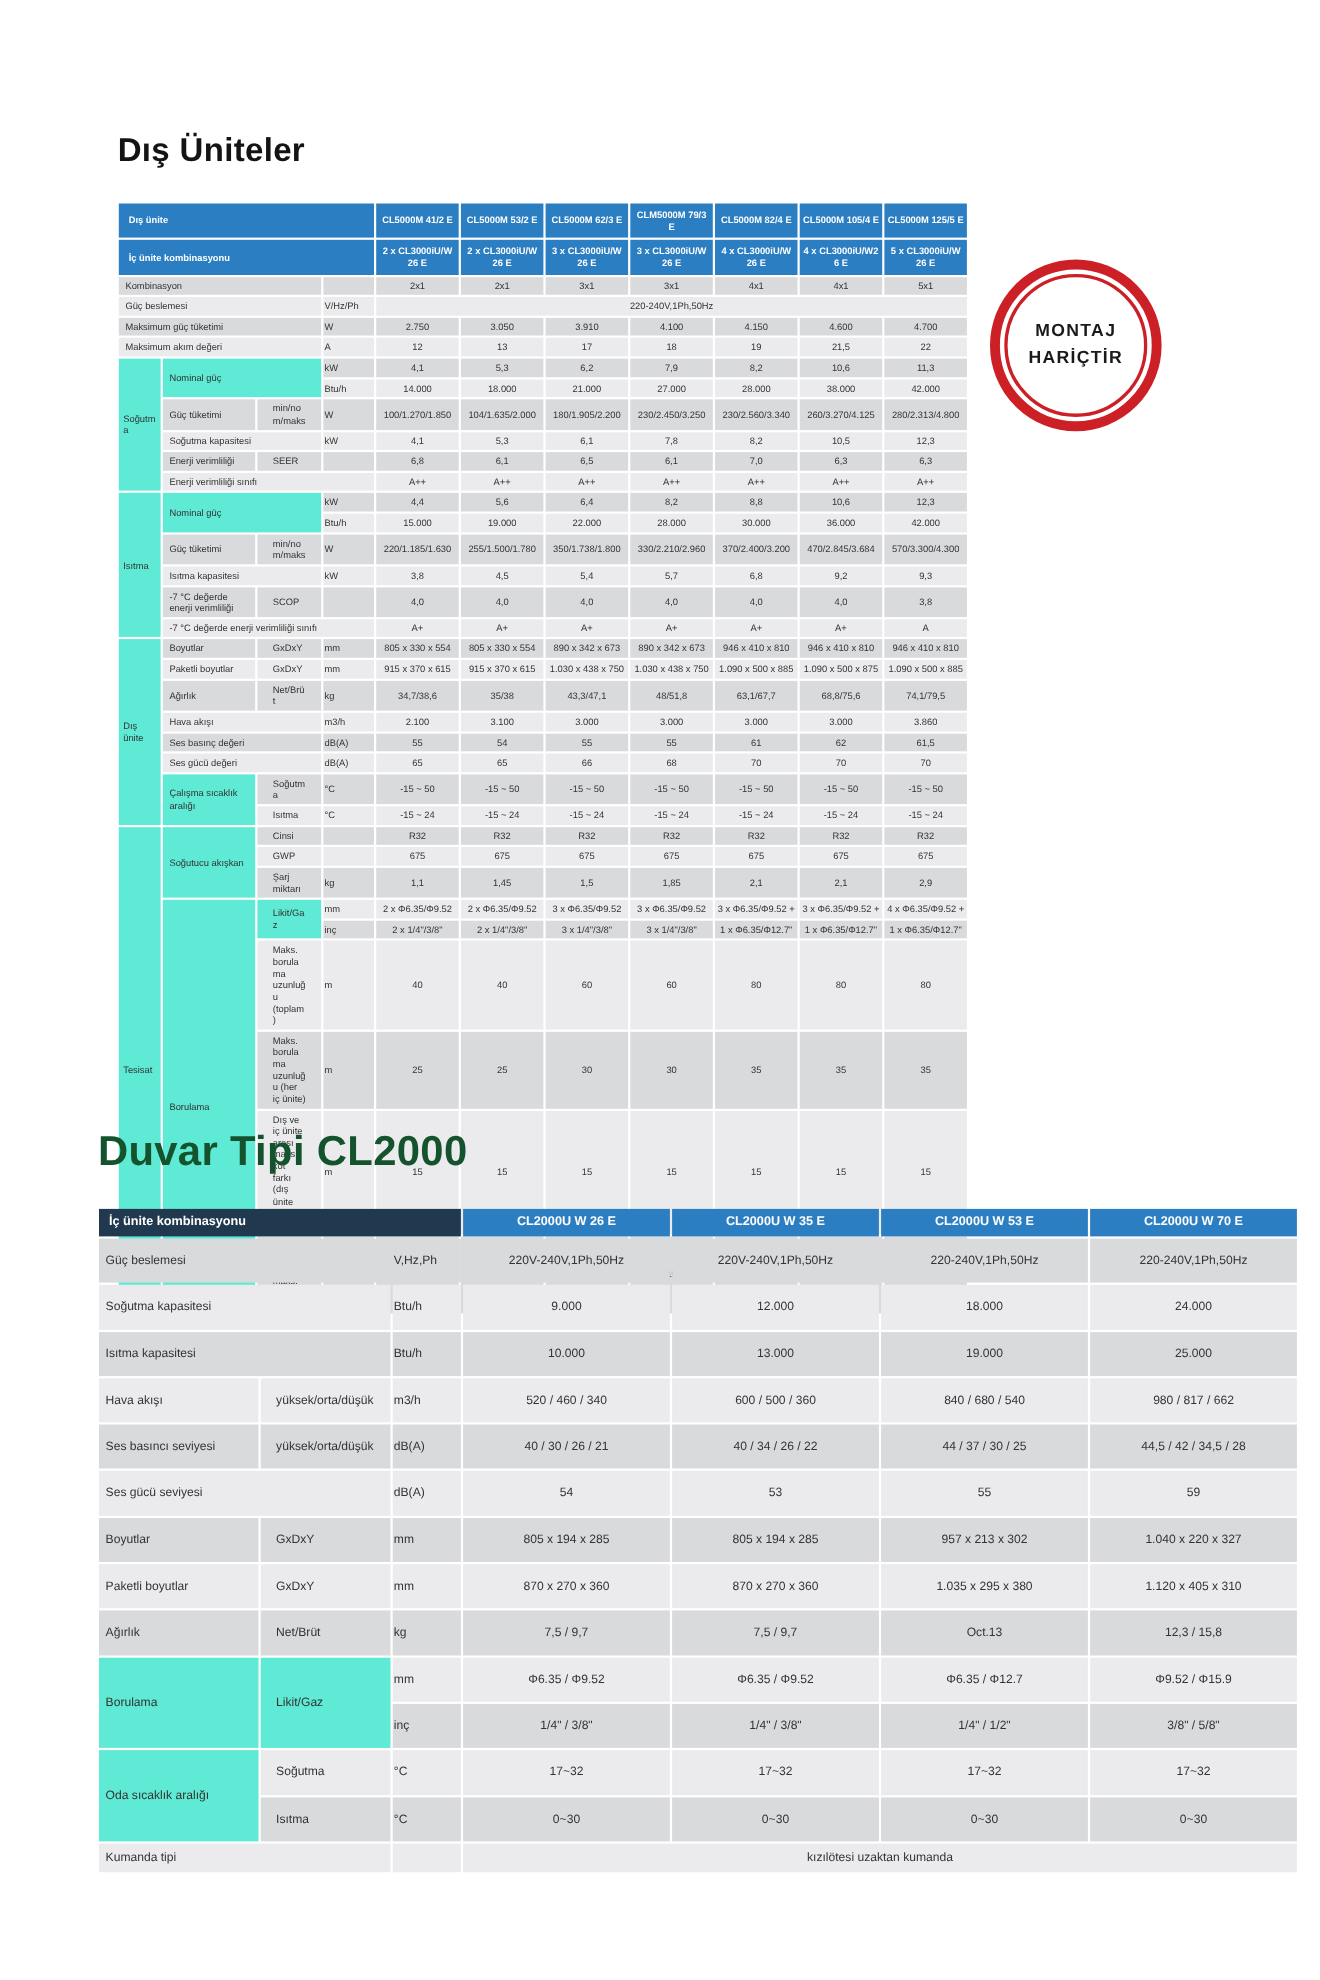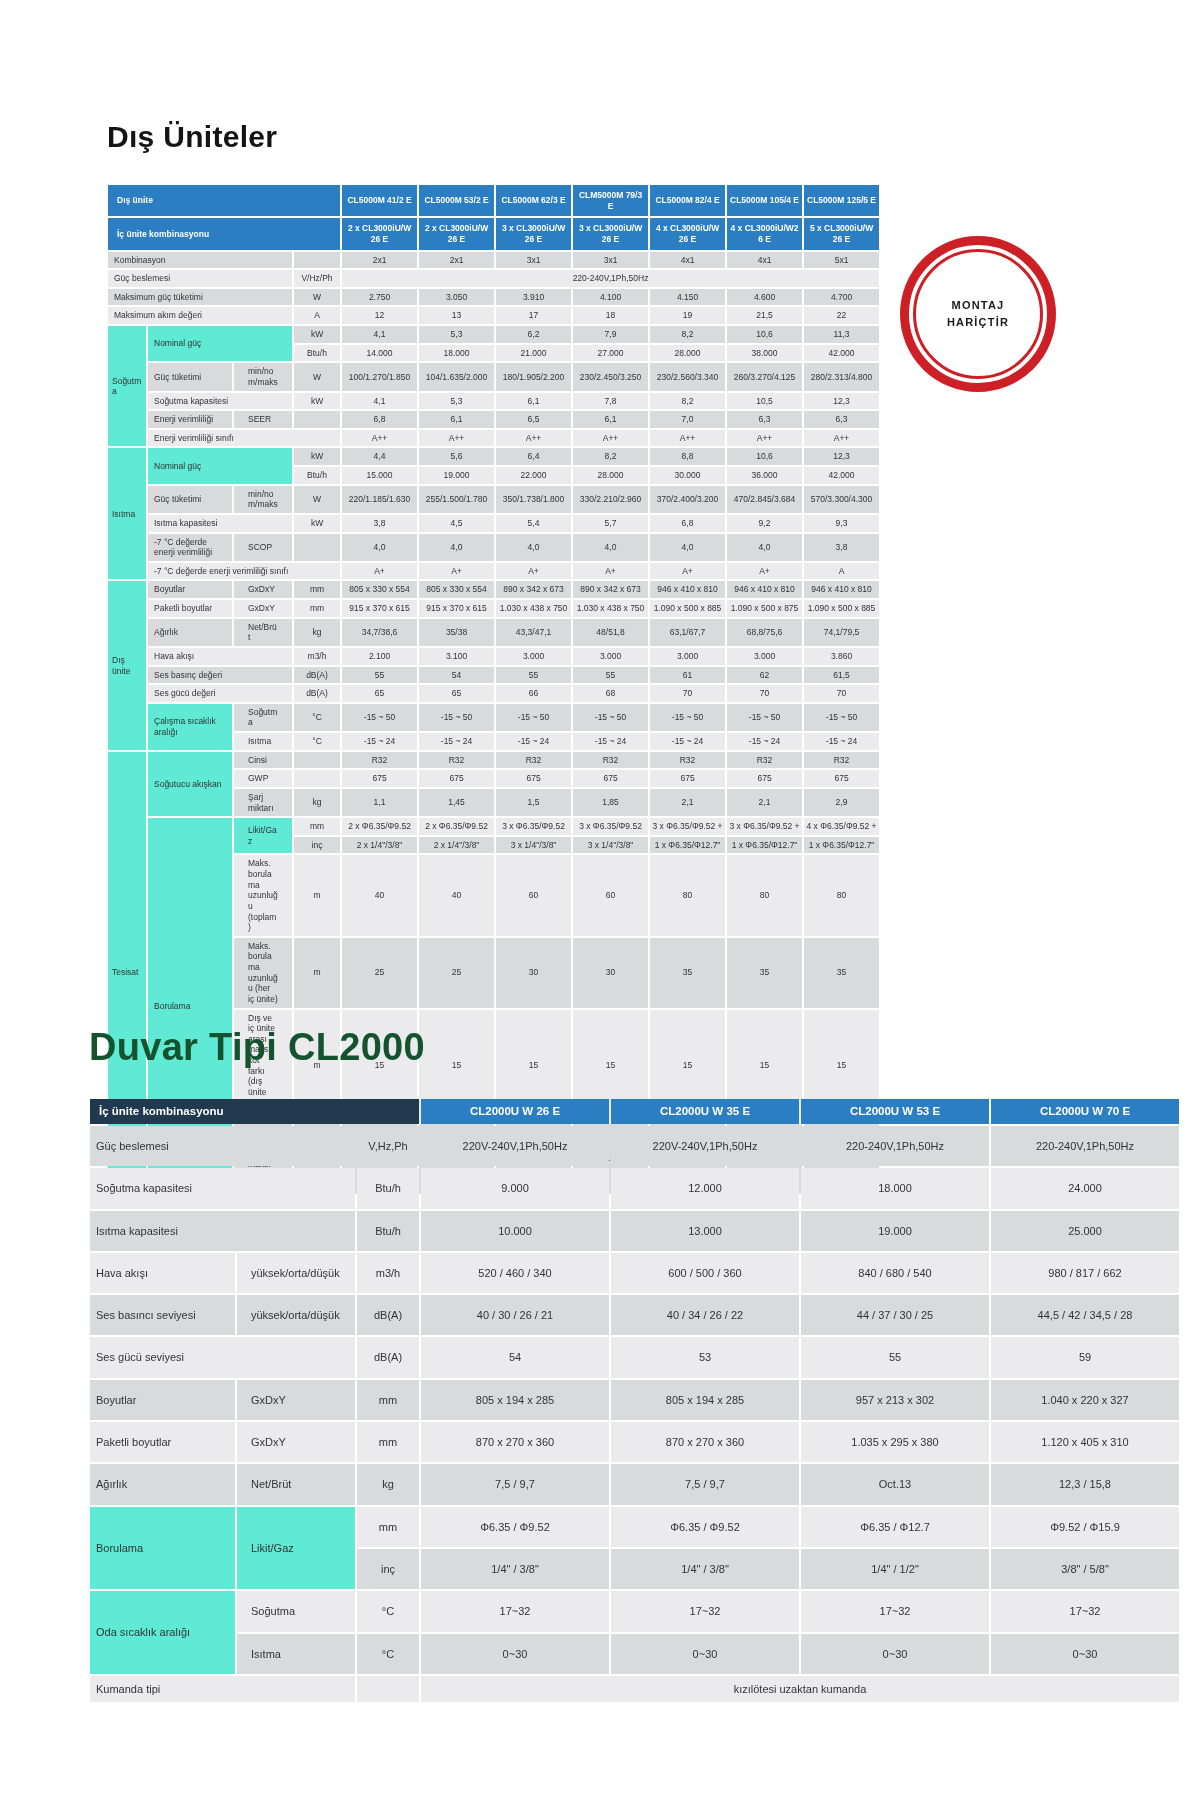--- a/index.html
+++ b/index.html
@@ -25,31 +25,31 @@
   th.hl{background:var(--header_blue,#2b7ec2);color:#fff;font-weight:bold;text-align:left;padding:5px 3px 5px 9px;}
   th.hn{background:var(--header_navy,#20394e);color:#fff;font-weight:bold;text-align:left;padding:5px 3px 5px 9px;}
 
   tr.ra td{background:#ebebed;}
   tr.rb td{background:#d9dadc;}
   tr.ra td.mg, tr.rb td.mg{background:#5eead4;}
 
   td.lab{text-align:left;padding:3px 3px 3px 6px;}
   td.grp{text-align:left;padding:3px 2px 3px 4px;}
   td.sub{text-align:left;padding:3px 14px;}
-  td.unit{text-align:center;padding:13px 1px;}
+  td.unit{text-align:left;padding:13px 1px;}
   td.val{text-align:center;padding:3px 1px;}
   .t1 td{padding-top:3px;padding-bottom:3px;}
 
   
   .stamp{position:absolute;left:869px;top:236px;width:156px;height:156px;
          border:9px solid var(--stamp_red,#cd2026);border-radius:50%;box-sizing:border-box;background:#fff;}
   .stamp-inner{position:absolute;left:4px;top:4px;right:4px;bottom:4px;
          border:3px solid var(--stamp_red,#cd2026);border-radius:50%;
          display:flex;align-items:center;justify-content:center;}
-  .stamp-text{text-align:center;font-weight:bold;font-size:11px;line-height:1.55;
+  .stamp-text{text-align:center;font-weight:bold;font-size:16px;line-height:1.55;
          letter-spacing:1.2px;color:#1a1a1a;}
 </style>
 </head>
 <body>
 
 <div class="page">
 
   <div class="title1">Dış Üniteler</div>
 
   <table class="t1">

